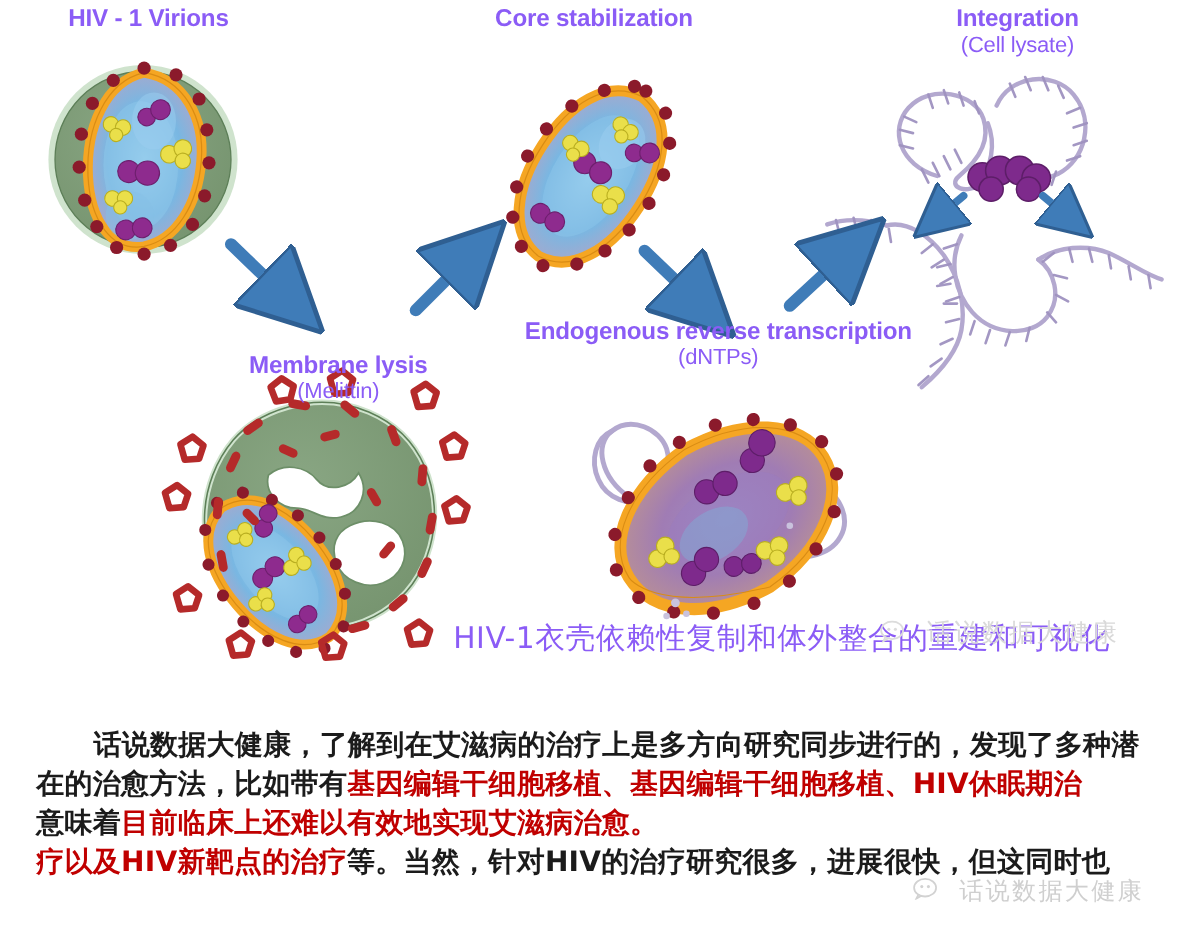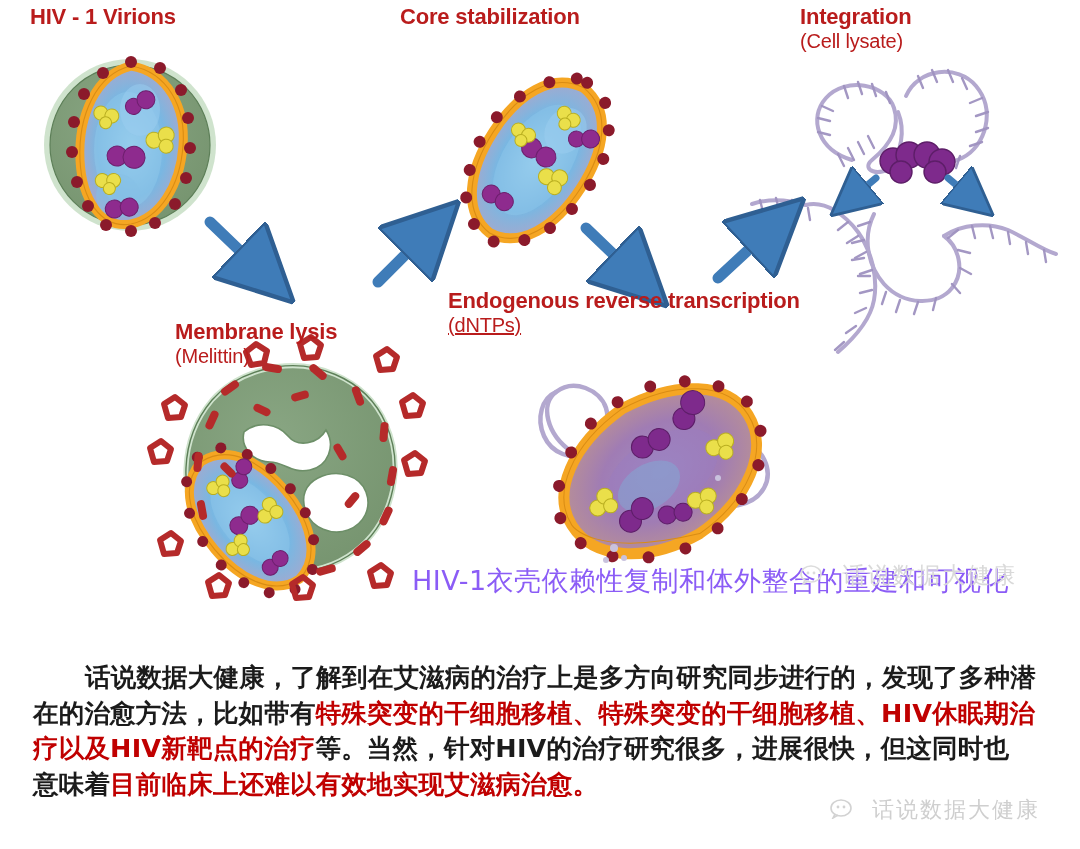--- a/index.html
+++ b/index.html
@@ -8,21 +8,21 @@
     background:#ffffff;
     font-family:"Liberation Sans","DejaVu Sans",sans-serif;
     overflow:hidden;position:relative;
   }
   #page{position:relative;width:1080px;height:849px;background:#fff;}
 
   
   .figure{position:absolute;left:0;top:0;width:1080px;height:640px;background:#fff;}
 
   .fig-label{
-    position:absolute;color:#b91c1c;
+    position:absolute;text-align:center;color:#8b5cf6;
     font-weight:bold;line-height:1.18;letter-spacing:-.2px;
   }
   .fig-label .sub{font-weight:normal;display:block;}
   .fig-label sub{font-size:.72em;}
 
   
   .art{position:absolute;}
 
   
   .caption{
@@ -523,21 +523,21 @@
       <span class="sub" style="font-size:20px;">(Cell lysate)</span>
     </div>
 
     <div class="fig-label" style="left:175px;top:288px;width:265px;font-size:22px;margin-top:31px;">
       <span>Membrane lysis</span>
       <span class="sub" style="font-size:20px;">(Melittin)</span>
     </div>
 
     <div class="fig-label" style="left:448px;top:288px;width:410px;font-size:22px;">
       <span>Endogenous reverse transcription</span>
-      <span class="sub" style="font-size:20px;text-decoration:underline;">(dNTPs)</span>
+      <span class="sub" style="font-size:20px;">(dNTPs)</span>
     </div>
 
     <div class="caption">HIV-1衣壳依赖性复制和体外整合的重建和可视化</div>
 
     <div class="wm wm-top">
       <span class="wm-icon">
         <svg width="26" height="20" viewBox="0 0 26 20">
           <ellipse cx="11" cy="9" rx="10" ry="8" fill="none" stroke="#dcdcdc" stroke-width="1.6"></ellipse>
           <path d="M5 15 L3 19 L8 16" fill="none" stroke="#dcdcdc" stroke-width="1.6"></path>
           <circle cx="8" cy="8" r="1.4" fill="#dcdcdc"></circle>
@@ -546,27 +546,27 @@
       </span>
       <span>话说数据大健康</span>
     </div>
   </div>
 
   <div class="body-text">
     <div class="line">
       <span class="ind"></span><span>话说数据大健康，了解到在艾滋病的治疗上是多方向研究同步进行的，发现了多种潜</span>
     </div>
     <div class="line">
-      <span>在的治愈方法，比如带有</span><span class="hl">特殊突变的干细胞移植、特殊突变的干细胞移植、HIV休眠期治</span>
+      <span>在的治愈方法，比如带有</span><span class="hl">基因编辑干细胞移植、基因编辑干细胞移植、HIV休眠期治</span>
+    </div>
+    <div class="line">
+      <span>意味着</span><span class="hl">目前临床上还难以有效地实现艾滋病治愈。</span>
     </div>
     <div class="line">
       <span class="hl">疗以及HIV新靶点的治疗</span><span>等。当然，针对HIV的治疗研究很多，进展很快，但这同时也</span>
-    </div>
-    <div class="line">
-      <span>意味着</span><span class="hl">目前临床上还难以有效地实现艾滋病治愈。</span>
     </div>
   </div>
 
   <div class="wm wm-bot">
     <span class="wm-icon">
       <svg width="26" height="20" viewBox="0 0 26 20">
         <ellipse cx="11" cy="9" rx="10" ry="8" fill="none" stroke="#d2d2d2" stroke-width="1.6"></ellipse>
         <path d="M5 15 L3 19 L8 16" fill="none" stroke="#d2d2d2" stroke-width="1.6"></path>
         <circle cx="8" cy="8" r="1.4" fill="#d2d2d2"></circle>
         <circle cx="14" cy="8" r="1.4" fill="#d2d2d2"></circle>

